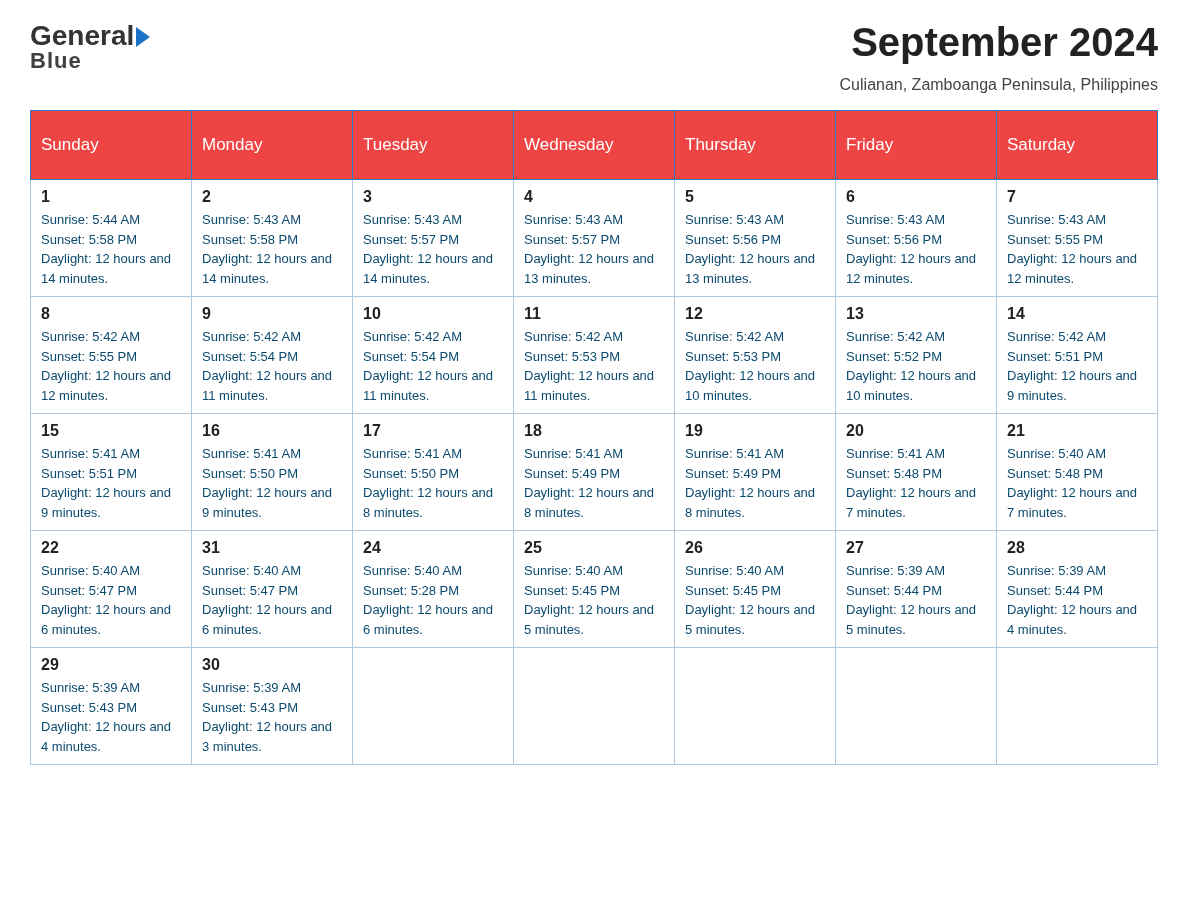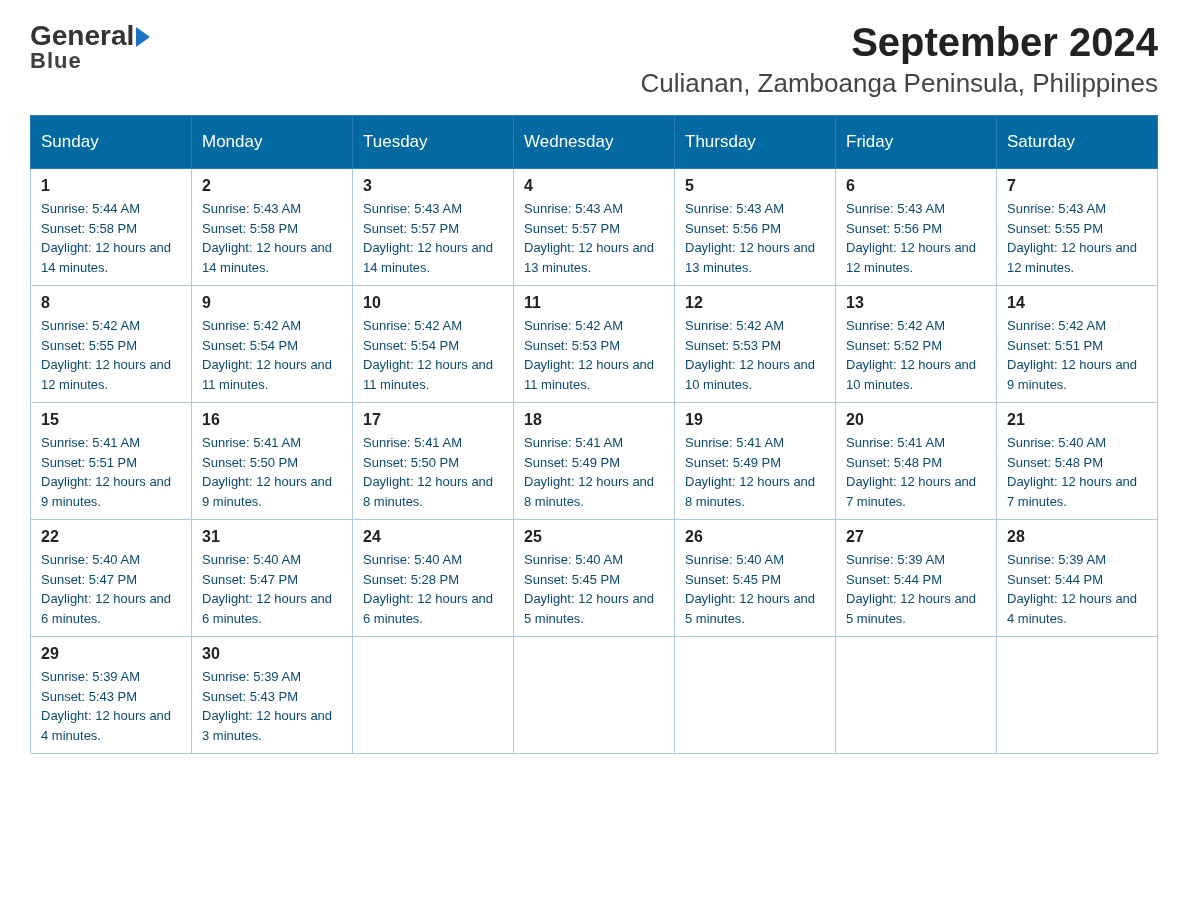--- a/index.html
+++ b/index.html
@@ -24,35 +24,35 @@
     .title-area {
       text-align: right;
     }
     .month-title {
       font-size: 40px;
       font-weight: bold;
       color: #222;
       line-height: 1.1;
     }
     .location-title {
-      font-size: 26px;
+      font-size: 16px;
       color: #444;
-      margin-top: 4px;
+      margin-top: 12px;
     }
     .calendar-table {
       width: 100%;
       border-collapse: collapse;
       border: 1.5px solid #2a7abf;
     }
     .calendar-table th {
-      background: #0369a1;
+      background: #ef4444;
       color: #fff;
       font-size: 17px;
       font-weight: normal;
-      padding: 16px 10px;
+      padding: 24px 10px;
       text-align: left;
       border: 1px solid #2a7abf;
     }
     .calendar-table td {
       vertical-align: top;
       padding: 8px 10px;
       border: 1px solid #b0c8e0;
       font-size: 13px;
       color: #222;
       width: 14.28%;

